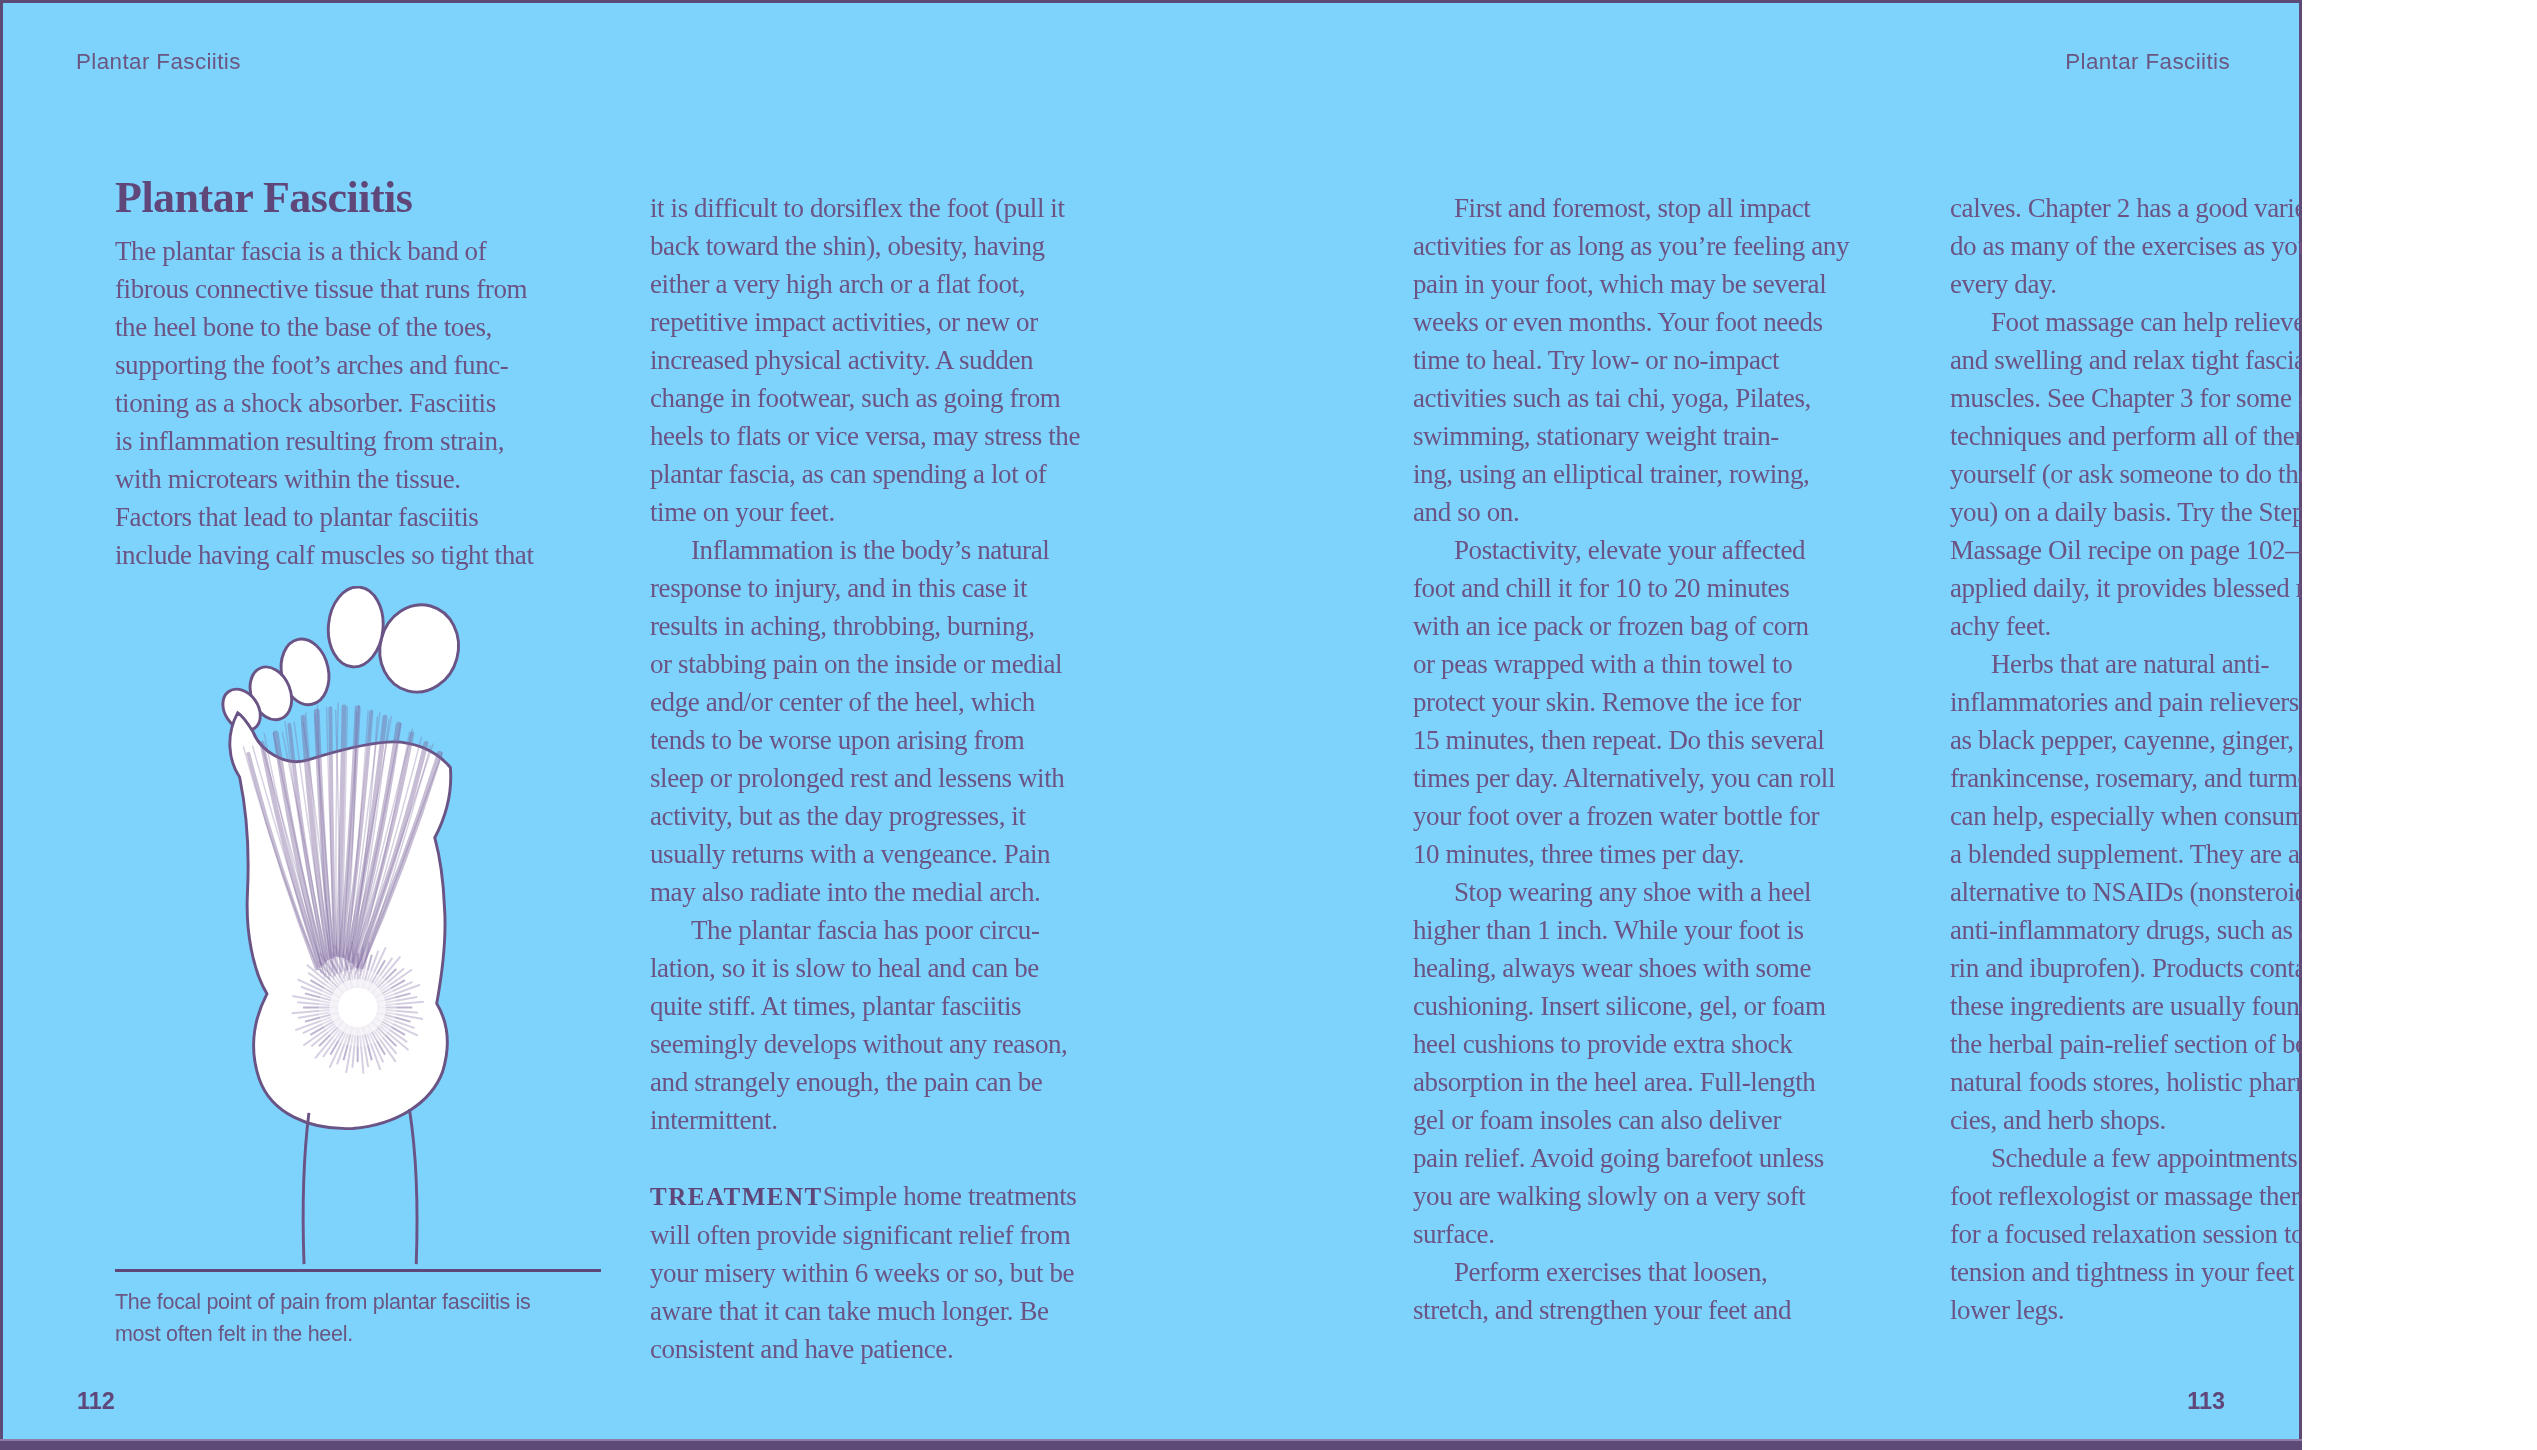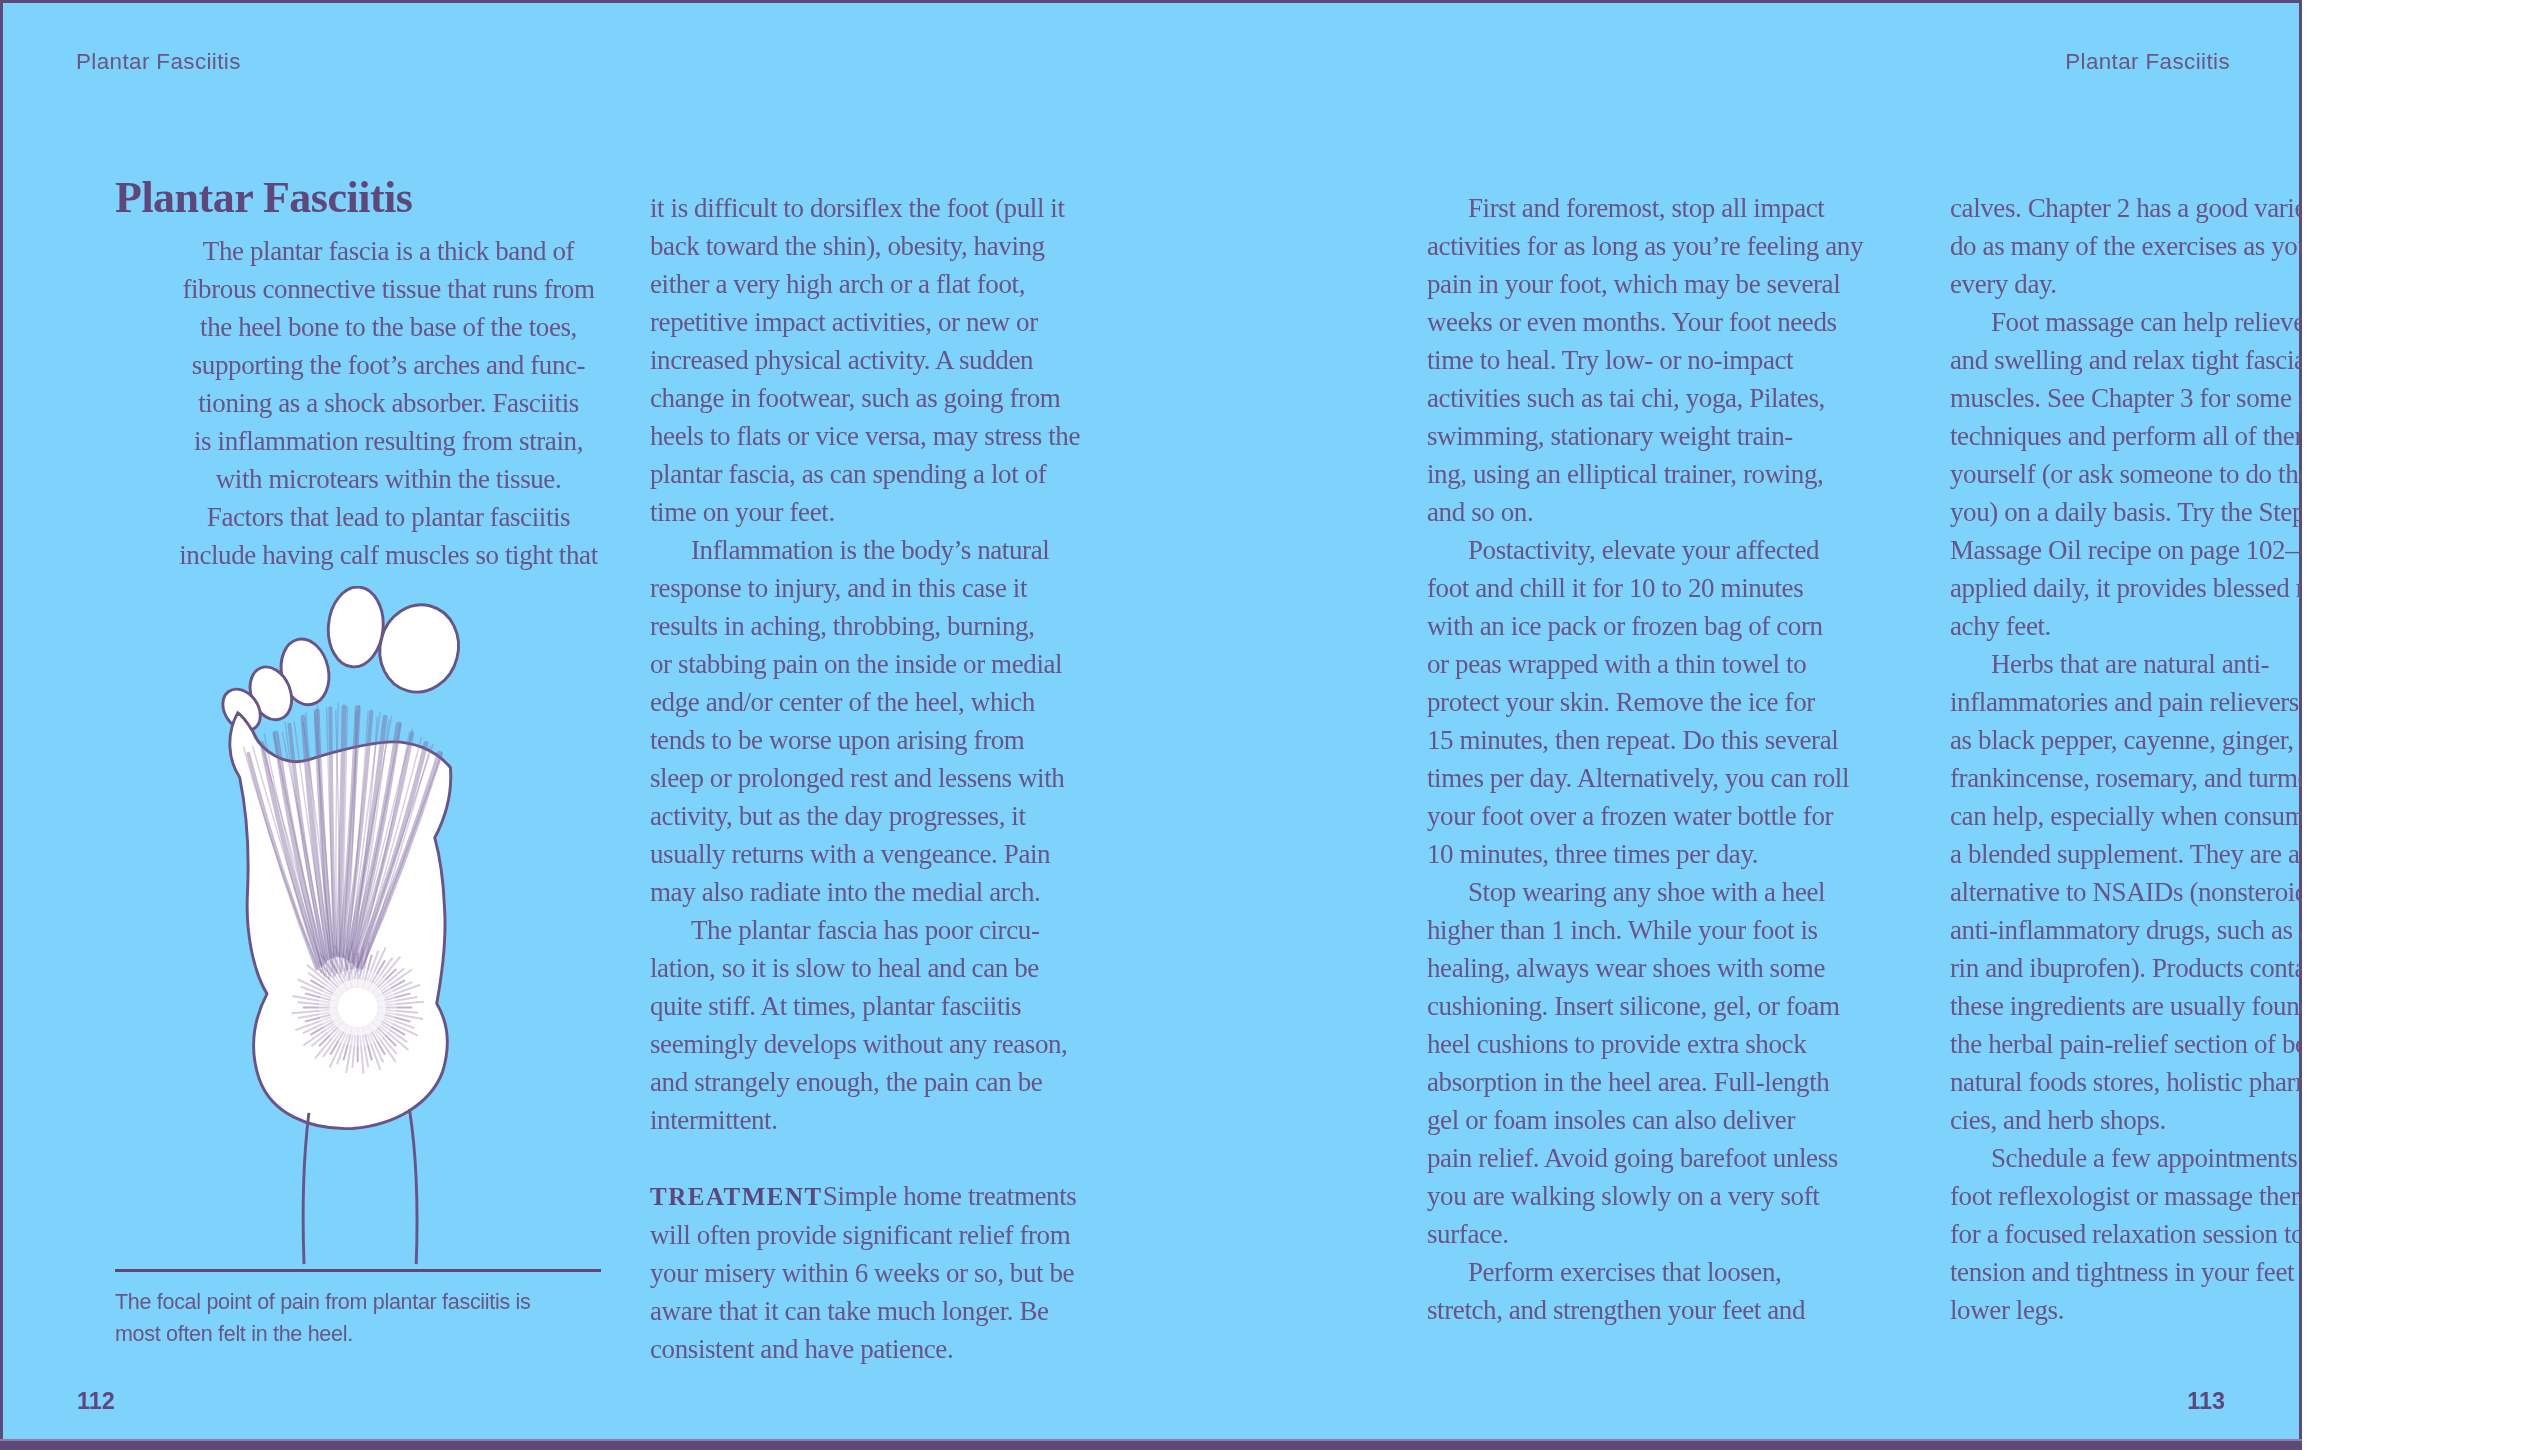--- a/index.html
+++ b/index.html
@@ -9,23 +9,23 @@
   .bottom-bar{position:absolute;left:0;right:0;bottom:0;height:8.8px;background:#5e4a76;border-top:2px solid #8f7aa8;}
   .running-head{position:absolute;top:49px;font-family:"Liberation Sans",sans-serif;font-size:22.4px;
           letter-spacing:0.4px;color:#6b5681;}
   .rh-left{left:76px;}
   .rh-right{right:72px;text-align:right;}
   .title{position:absolute;left:115px;top:172px;font-family:"Liberation Serif",serif;font-weight:bold;
           font-size:44px;letter-spacing:-0.5px;color:#5f477a;}
   .col{position:absolute;width:547px;color:#6b5383;font-size:27px;line-height:38px;letter-spacing:-0.4px;}
   .col p{margin:0;white-space:pre;}
   .col p.ind{text-indent:41px;}
-  .col1{left:115px;top:232px;text-align:center;}
+  .col1{left:115px;top:232px;}
   .col2{left:650px;top:189px;}
-  .col3{left:1413px;top:189px;margin-left:14px;}
+  .col3{left:1413px;top:189px;}
   .col4{left:1950px;top:189px;}
   .treatment{margin-top:38px !important;}
   .tlabel{font-family:Liberation Serif, serif;font-weight:bold;font-size:25px;letter-spacing:1.5px;
           color:#5f477a;margin-right:0;}
   .figure-svg{position:absolute;left:213px;top:586px;}
   .caption-rule{position:absolute;left:115px;top:1269px;width:486px;height:2.9px;background:#5f477a;}
   .caption{position:absolute;left:115px;top:1286px;width:508px;font-family:"Liberation Sans",sans-serif;
           font-size:21.5px;line-height:32px;letter-spacing:-0.3px;color:#6b5681;white-space:pre;}
   .pagenum{position:absolute;top:1388px;font-family:"Liberation Sans",sans-serif;font-weight:bold;
           font-size:23.4px;color:#5f477a;margin-left:20px;}

